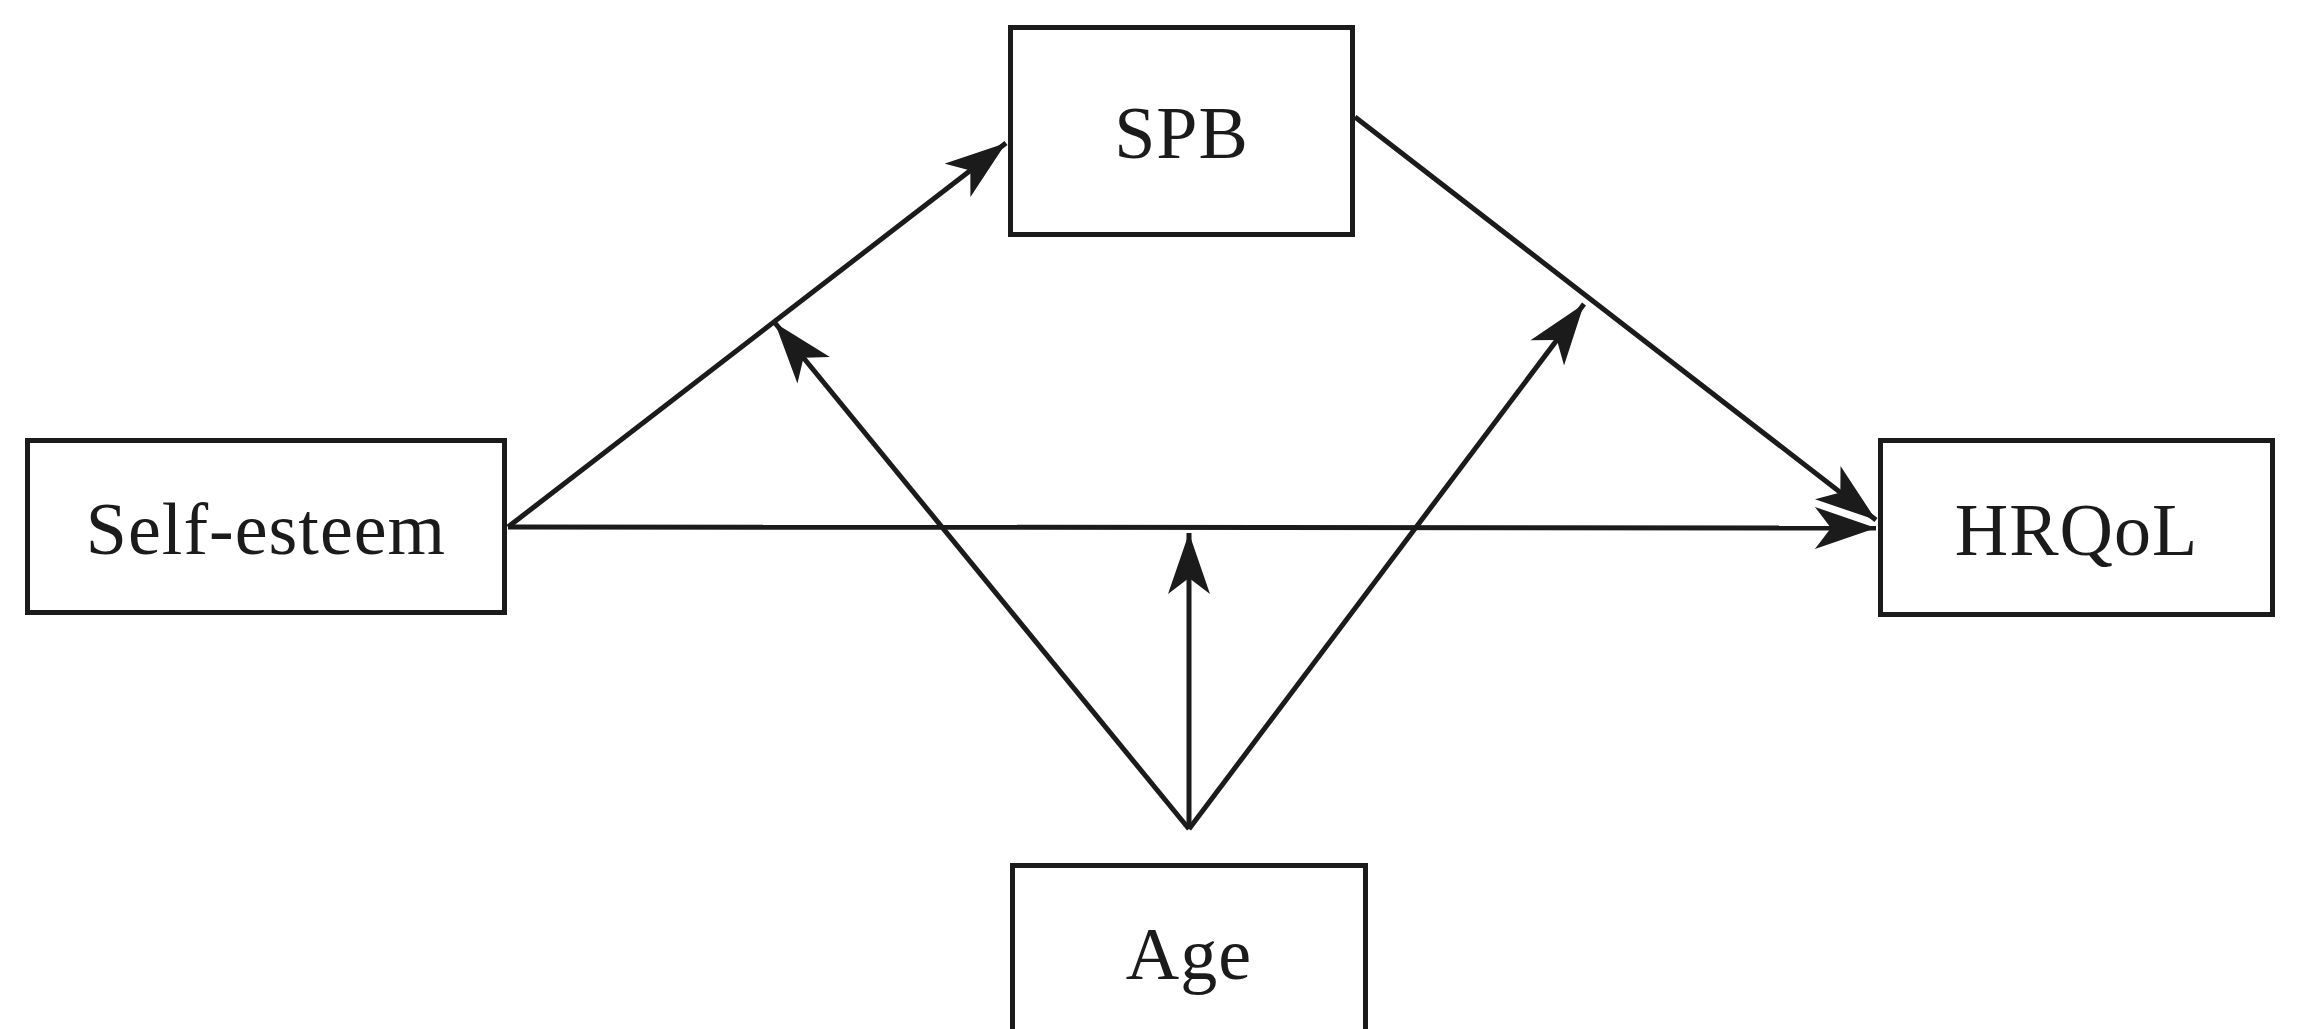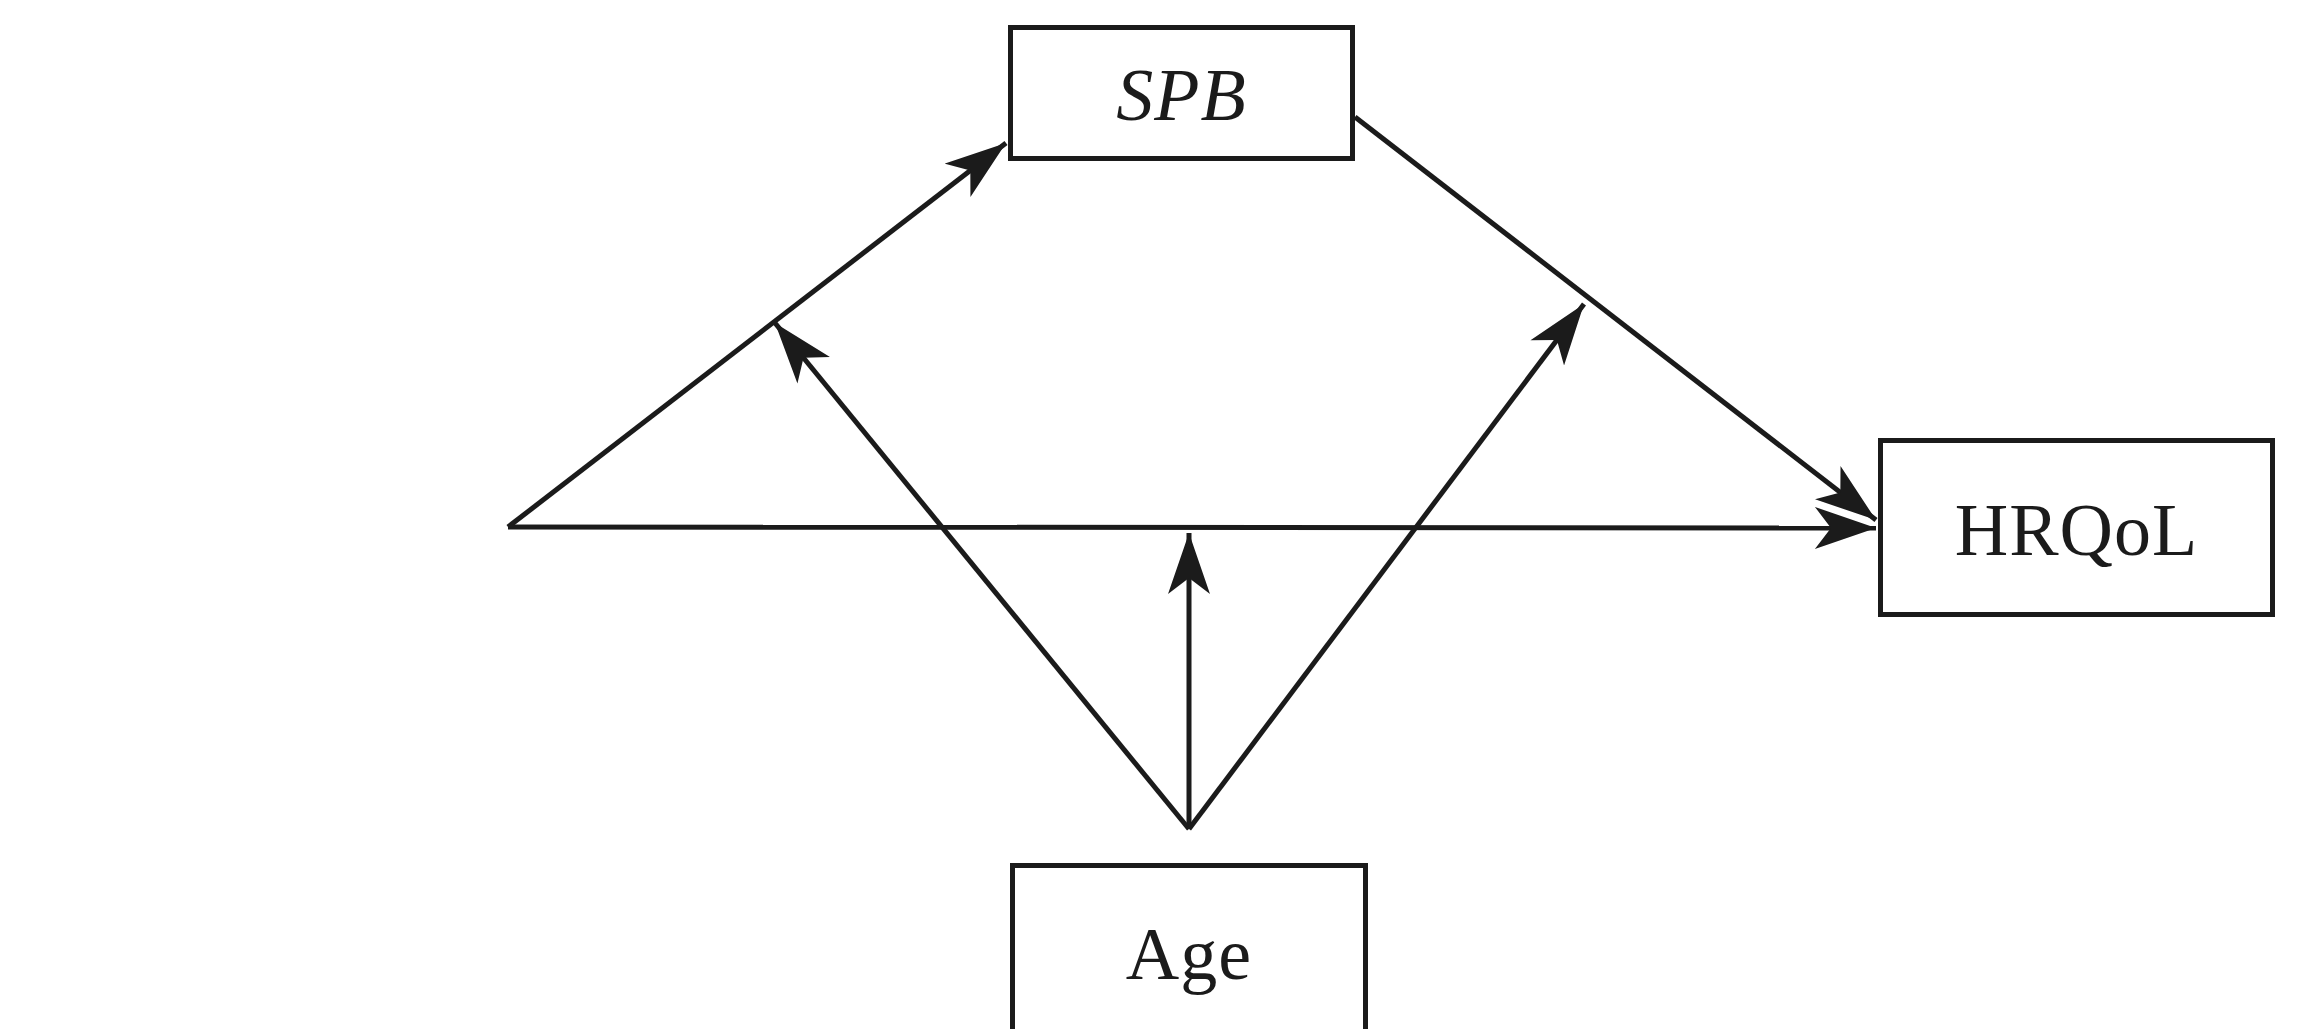--- a/index.html
+++ b/index.html
@@ -54,22 +54,25 @@
       </marker>
     </defs>
   <line x1="508" y1="527" x2="1006" y2="143" class="edge" stroke="#1b1b1b" marker-end="url(#arrowhead)"></line>
       <line x1="1355" y1="117" x2="1876" y2="520" class="edge" stroke="#1b1b1b" marker-end="url(#arrowhead)"></line>
       <line x1="508" y1="527" x2="1876" y2="528" class="edge" stroke="#1b1b1b" marker-end="url(#arrowhead)"></line>
       <line x1="1189" y1="829" x2="775" y2="323" class="edge" stroke="#1b1b1b" marker-end="url(#arrowhead)"></line>
       <line x1="1189" y1="829" x2="1189" y2="533" class="edge" stroke="#1b1b1b" marker-end="url(#arrowhead)"></line>
       <line x1="1189" y1="829" x2="1584" y2="304" class="edge" stroke="#1b1b1b" marker-end="url(#arrowhead)"></line>
     </svg>
 
+  <div class="node" style="left: 25px; top: 438px; width: 482px; height: 177px; border-color: rgb(27, 27, 27);">
+    <span class="node-label">Self-esteem</span>
+  </div>
 
-  <div class="node" style="left: 1008px; top: 25px; width: 347px; height: 136px; border-color: rgb(27, 27, 27); font-style: italic;">
+  <div class="node" style="left: 1008px; top: 25px; width: 347px; height: 212px; border-color: rgb(27, 27, 27);">
     <span class="node-label">SPB</span>
   </div>
 
   <div class="node" style="left: 1878px; top: 438px; width: 397px; height: 179px; border-color: rgb(27, 27, 27); align-items: center;">
     <span class="node-label">HRQoL</span>
   </div>
 
   <div class="node" style="left: 1010px; top: 827px; width: 358px; height: 178px; border-color: rgb(27, 27, 27); margin-top: 36px;">
     <span class="node-label">Age</span>
   </div>

